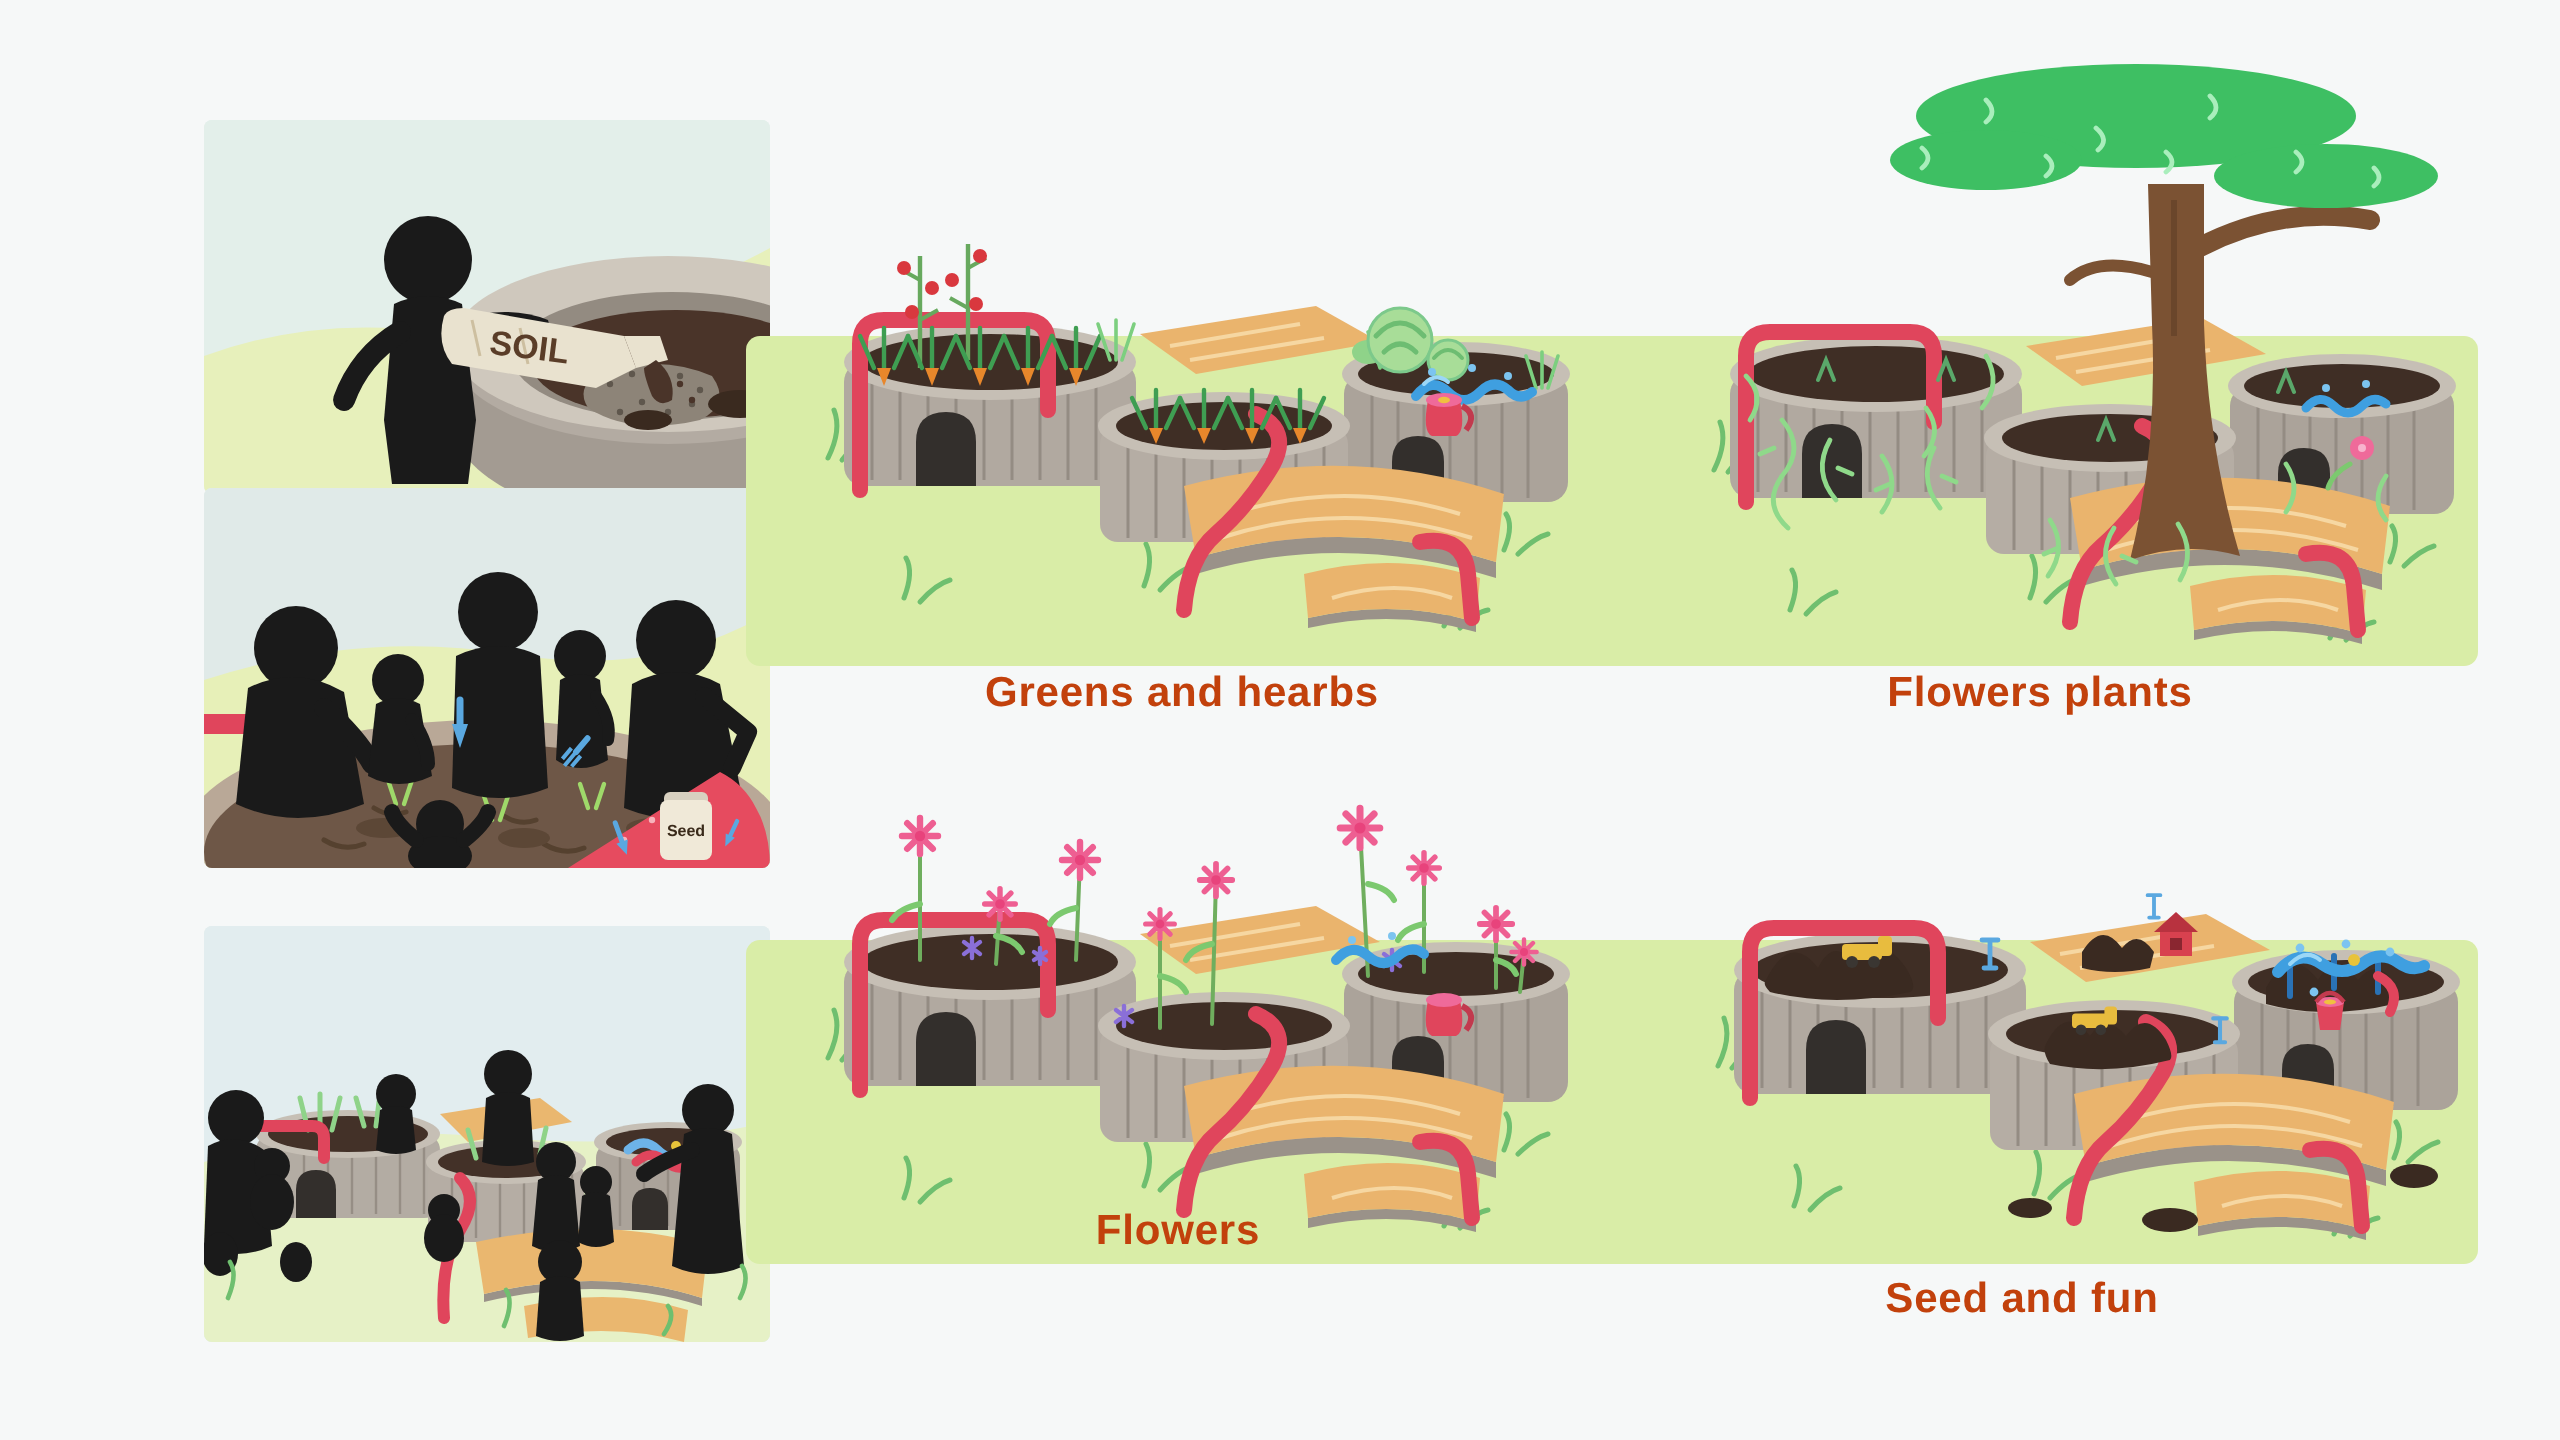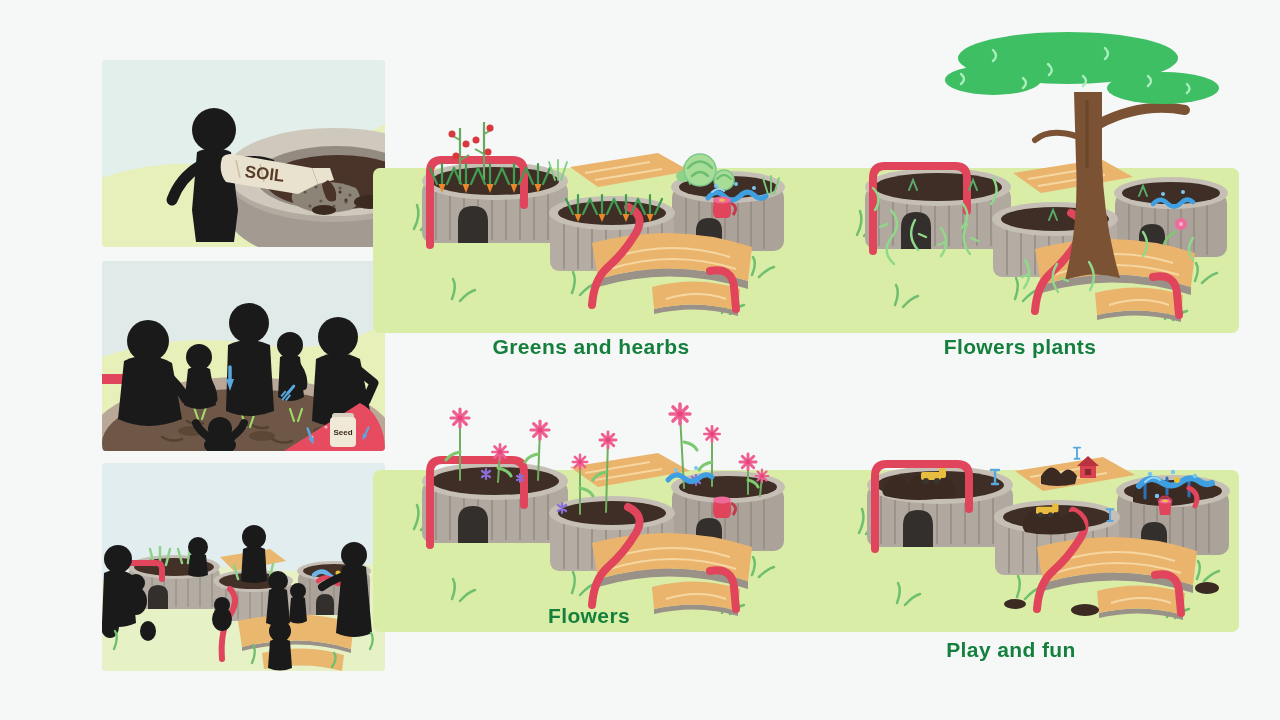--- a/index.html
+++ b/index.html
@@ -7,35 +7,35 @@
     width:1280px;height:720px;position:relative;overflow:hidden;
     background:#f6f8f8;
     font-family:"Liberation Sans",sans-serif;
   }
   .panel{
     position:absolute;left:62px;width:283px;border-radius:4px;overflow:hidden;
     background:#e3efea;
   }
   .panel svg{display:block}
   #panel-soil{top:44px;height:187px}
-  #panel-seed{top:245px;height:190px}
+  #panel-seed{top:228px;height:190px}
   #panel-enjoy{top:447px;height:208px}
   .band{
     position:absolute;left:373px;width:866px;background:#d9eda7;border-radius:7px;
   }
   #band-top{top:168px;height:165px}
   #band-bottom{top:470px;height:162px}
   .garden{position:absolute;width:390px;height:295px}
   #garden-greens {left:400px;top:22px}
   #garden-natural{left:843px;top:28px}
   #garden-flowers{left:400px;top:322px}
   #garden-play   {left:845px;top:326px}
   .option-label{
     position:absolute;width:300px;text-align:center;
-    font-size:21px;font-weight:600;letter-spacing:.4px;color:#15803d;
+    font-size:21px;font-weight:600;letter-spacing:.4px;color:#c2410c;
   }
   #label-greens {left:441px;top:335px}
   #label-natural{left:870px;top:335px}
   #label-flowers{left:439px;top:604px}
   #label-play   {left:861px;top:638px}
   .hidden-defs{position:absolute;width:0;height:0}
 </style>
 </head>
 <body>
 
@@ -522,13 +522,13 @@
       </g>
     <g transform="translate(232,128) scale(0.8)">
         <path d="M0,-8 V6 M-4,-8 H4 M-3,6 H3"></path>
       </g>
   </g>
 </svg>
 
 <div class="option-label" id="label-greens">Greens and hearbs</div>
 <div class="option-label" id="label-natural">Flowers plants</div>
 <div class="option-label" id="label-flowers">Flowers</div>
-<div class="option-label" id="label-play">Play and fun</div>
+<div class="option-label" id="label-play">Seed and fun</div>
 
 </body></html>

